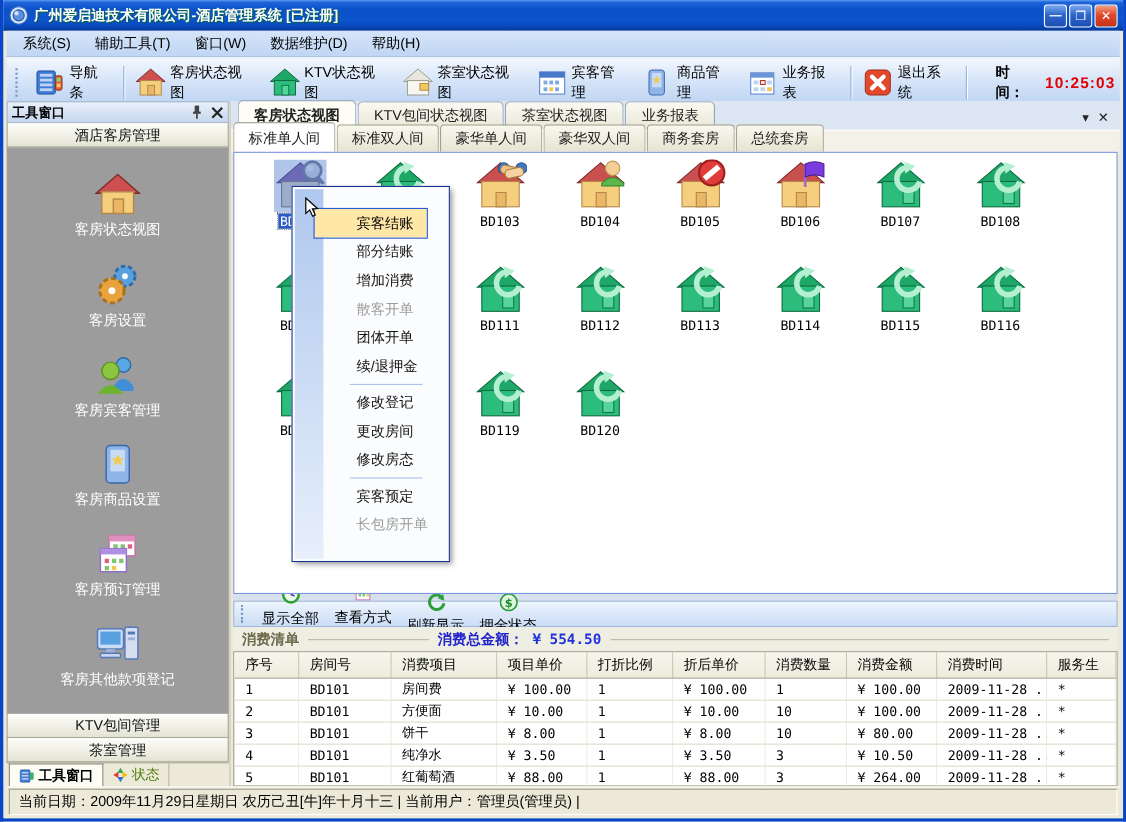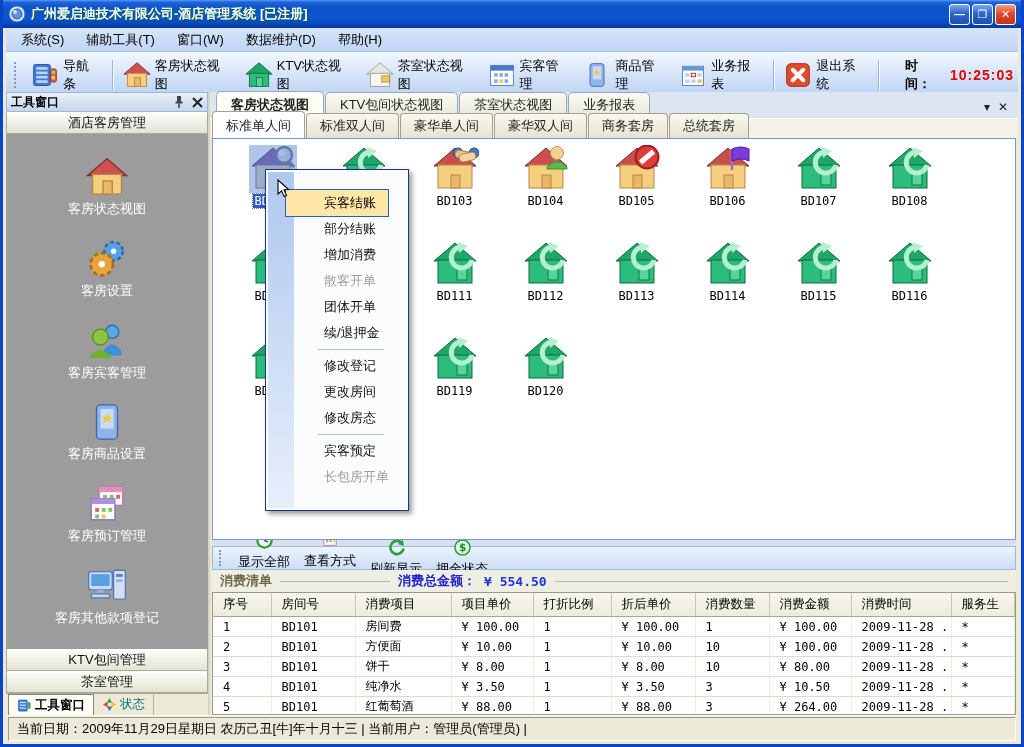--- a/index.html
+++ b/index.html
@@ -64,21 +64,21 @@
     border:1px solid #A9A89A; border-top:none; display:flex; align-items:center; justify-content:center;
     font-size:13px; color:#111;
   }
   #sb-body { flex:1; background:#9C9C9C; display:flex; flex-direction:column; justify-content:space-evenly;
     align-items:center; padding:2px 0; overflow:hidden; }
   .sb-item { display:flex; flex-direction:column; align-items:center; gap:2px; }
   .sb-item .lbl { color:#fff; font-size:13px; }
   .sb-tabs { height:22px; background:#ECE9D8; border-top:1px solid #A9A89A; display:flex; align-items:stretch; padding-left:2px; }
   .sb-tab { display:flex; align-items:center; gap:3px; padding:0 8px; font-size:12.5px; border-right:1px solid #B8B4A4; }
   .sb-tab.active { background:#FDFDF6; border:1px solid #8A8878; border-bottom:none; font-weight:bold; }
-  .sb-tab.inactive { color:#0f766e; }
+  .sb-tab.inactive { color:#4d7c0f; }
 
   
   #mainarea { flex:1; display:flex; flex-direction:column; min-width:0; }
   #tabstrip { height:26px; display:flex; align-items:flex-end; background:#DCE5F2; padding:2px 4px 0 6px; }
   .main-tab {
     padding:3px 14px 4px; margin-right:1px; font-size:13px; background:linear-gradient(180deg,#FBFAF2,#E8E6D6);
     border:1px solid #98A6BC; border-bottom:none; border-radius:5px 5px 0 0; color:#222;
   }
   .main-tab.active { font-weight:bold; background:#FDFCF5; padding-top:4px; }
   .tab-ctrls { margin-left:auto; display:flex; align-items:center; gap:8px; padding:0 6px 4px; color:#222; }

